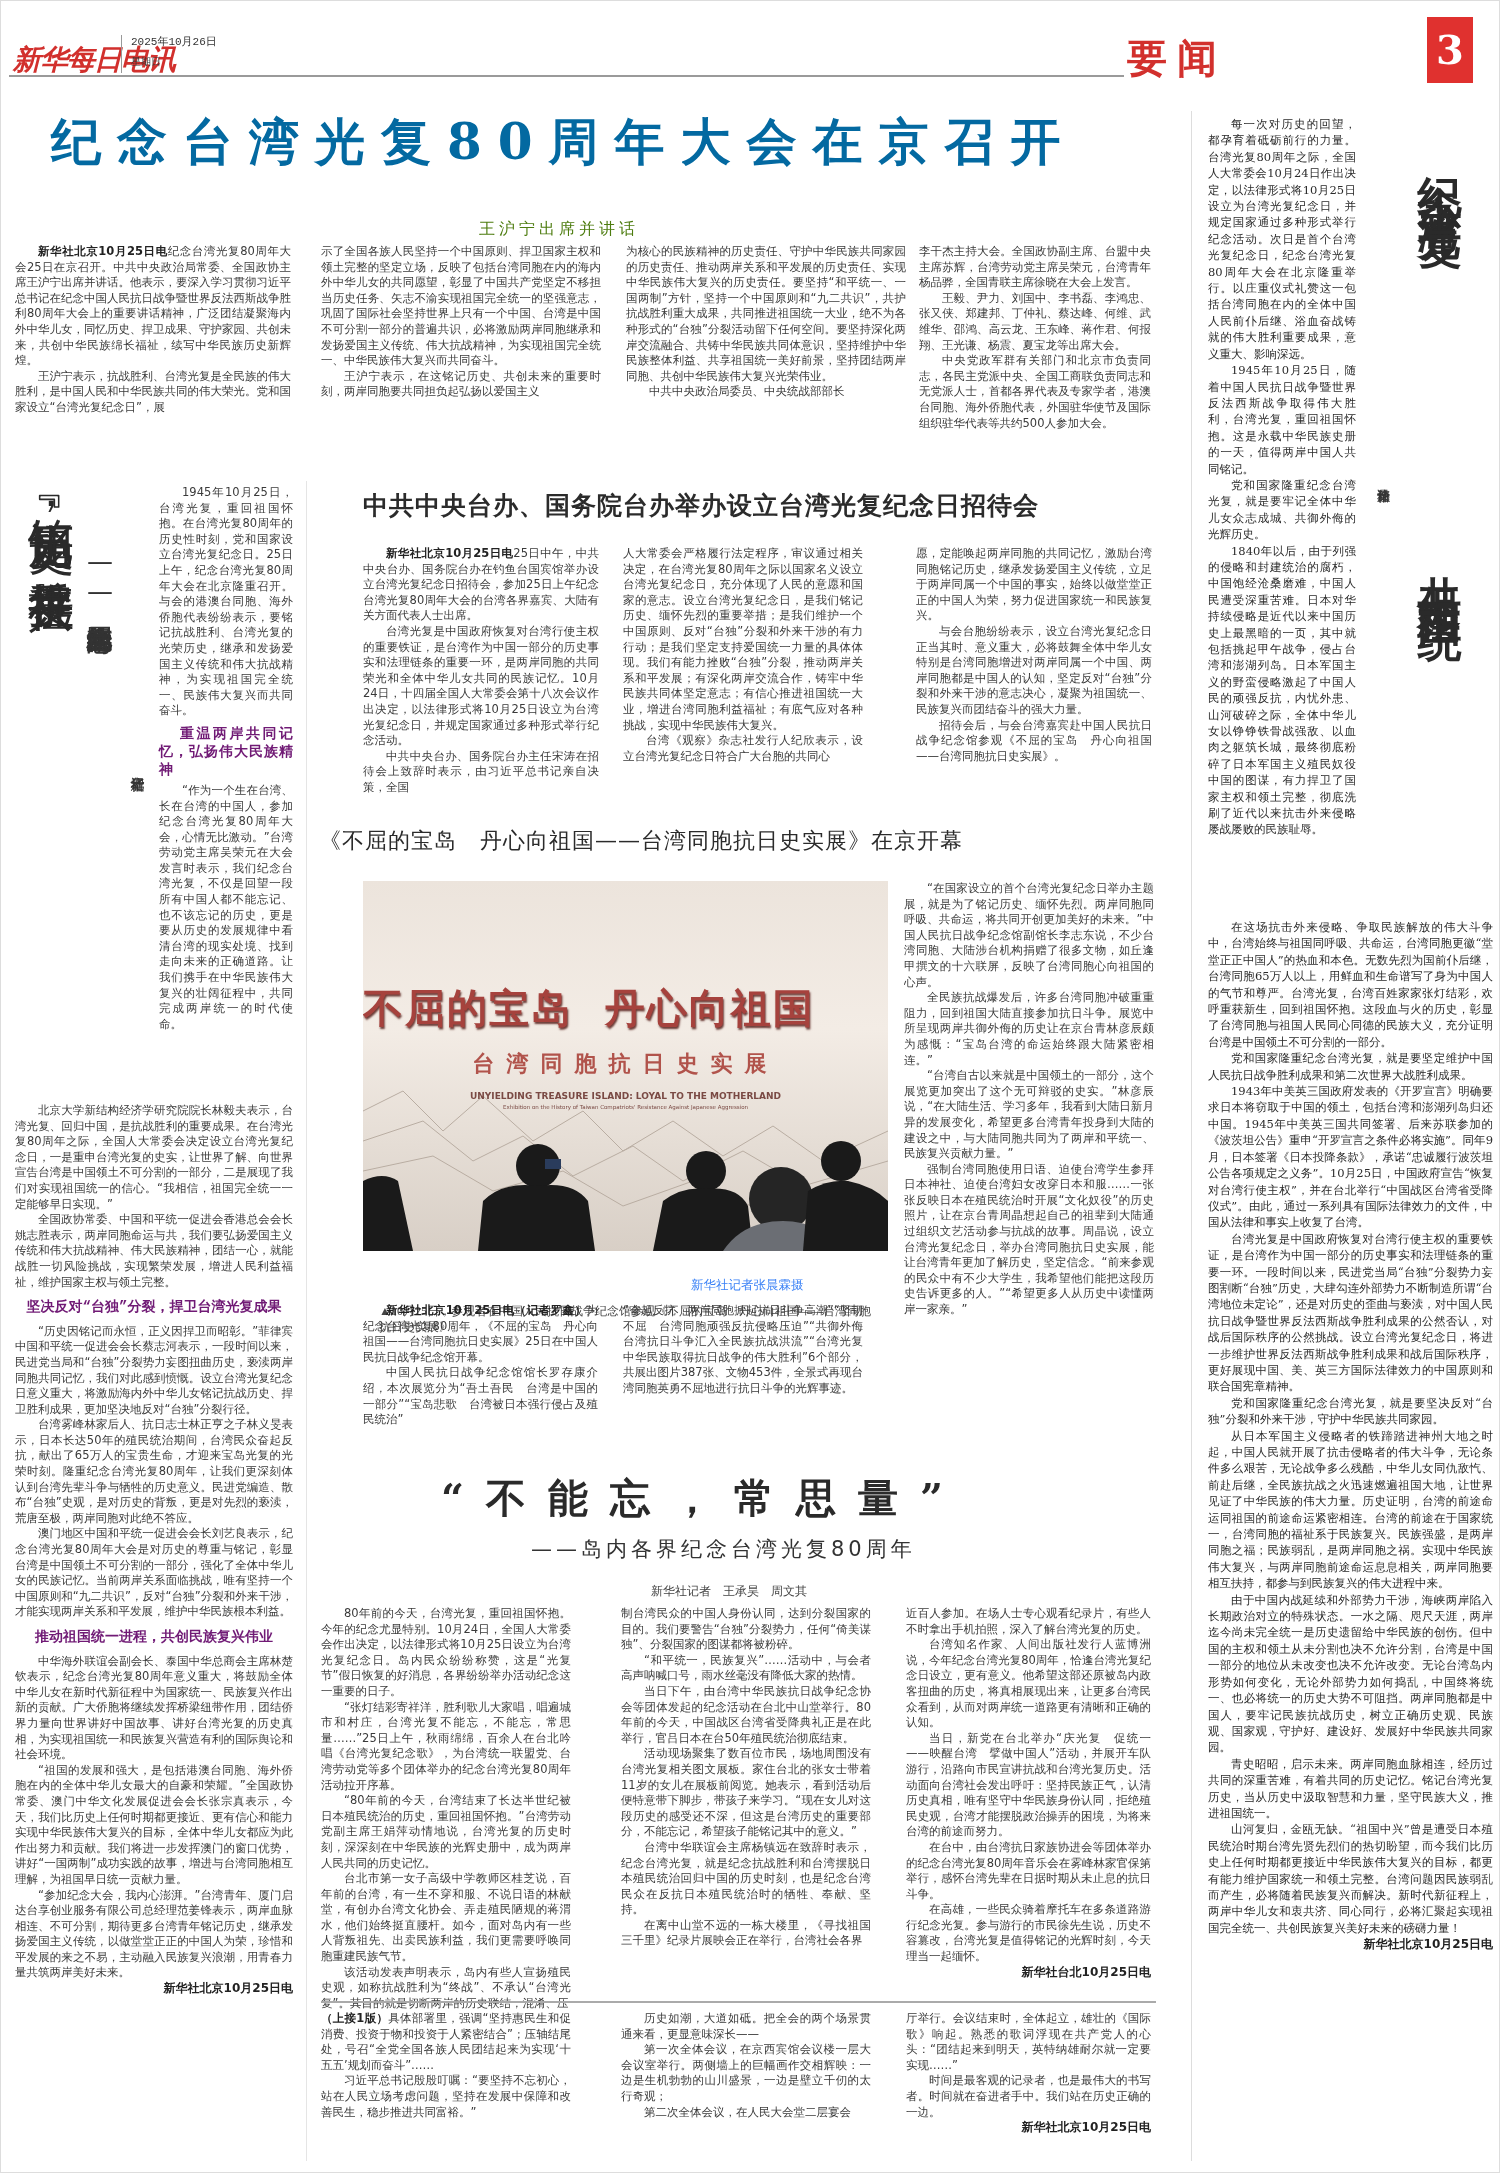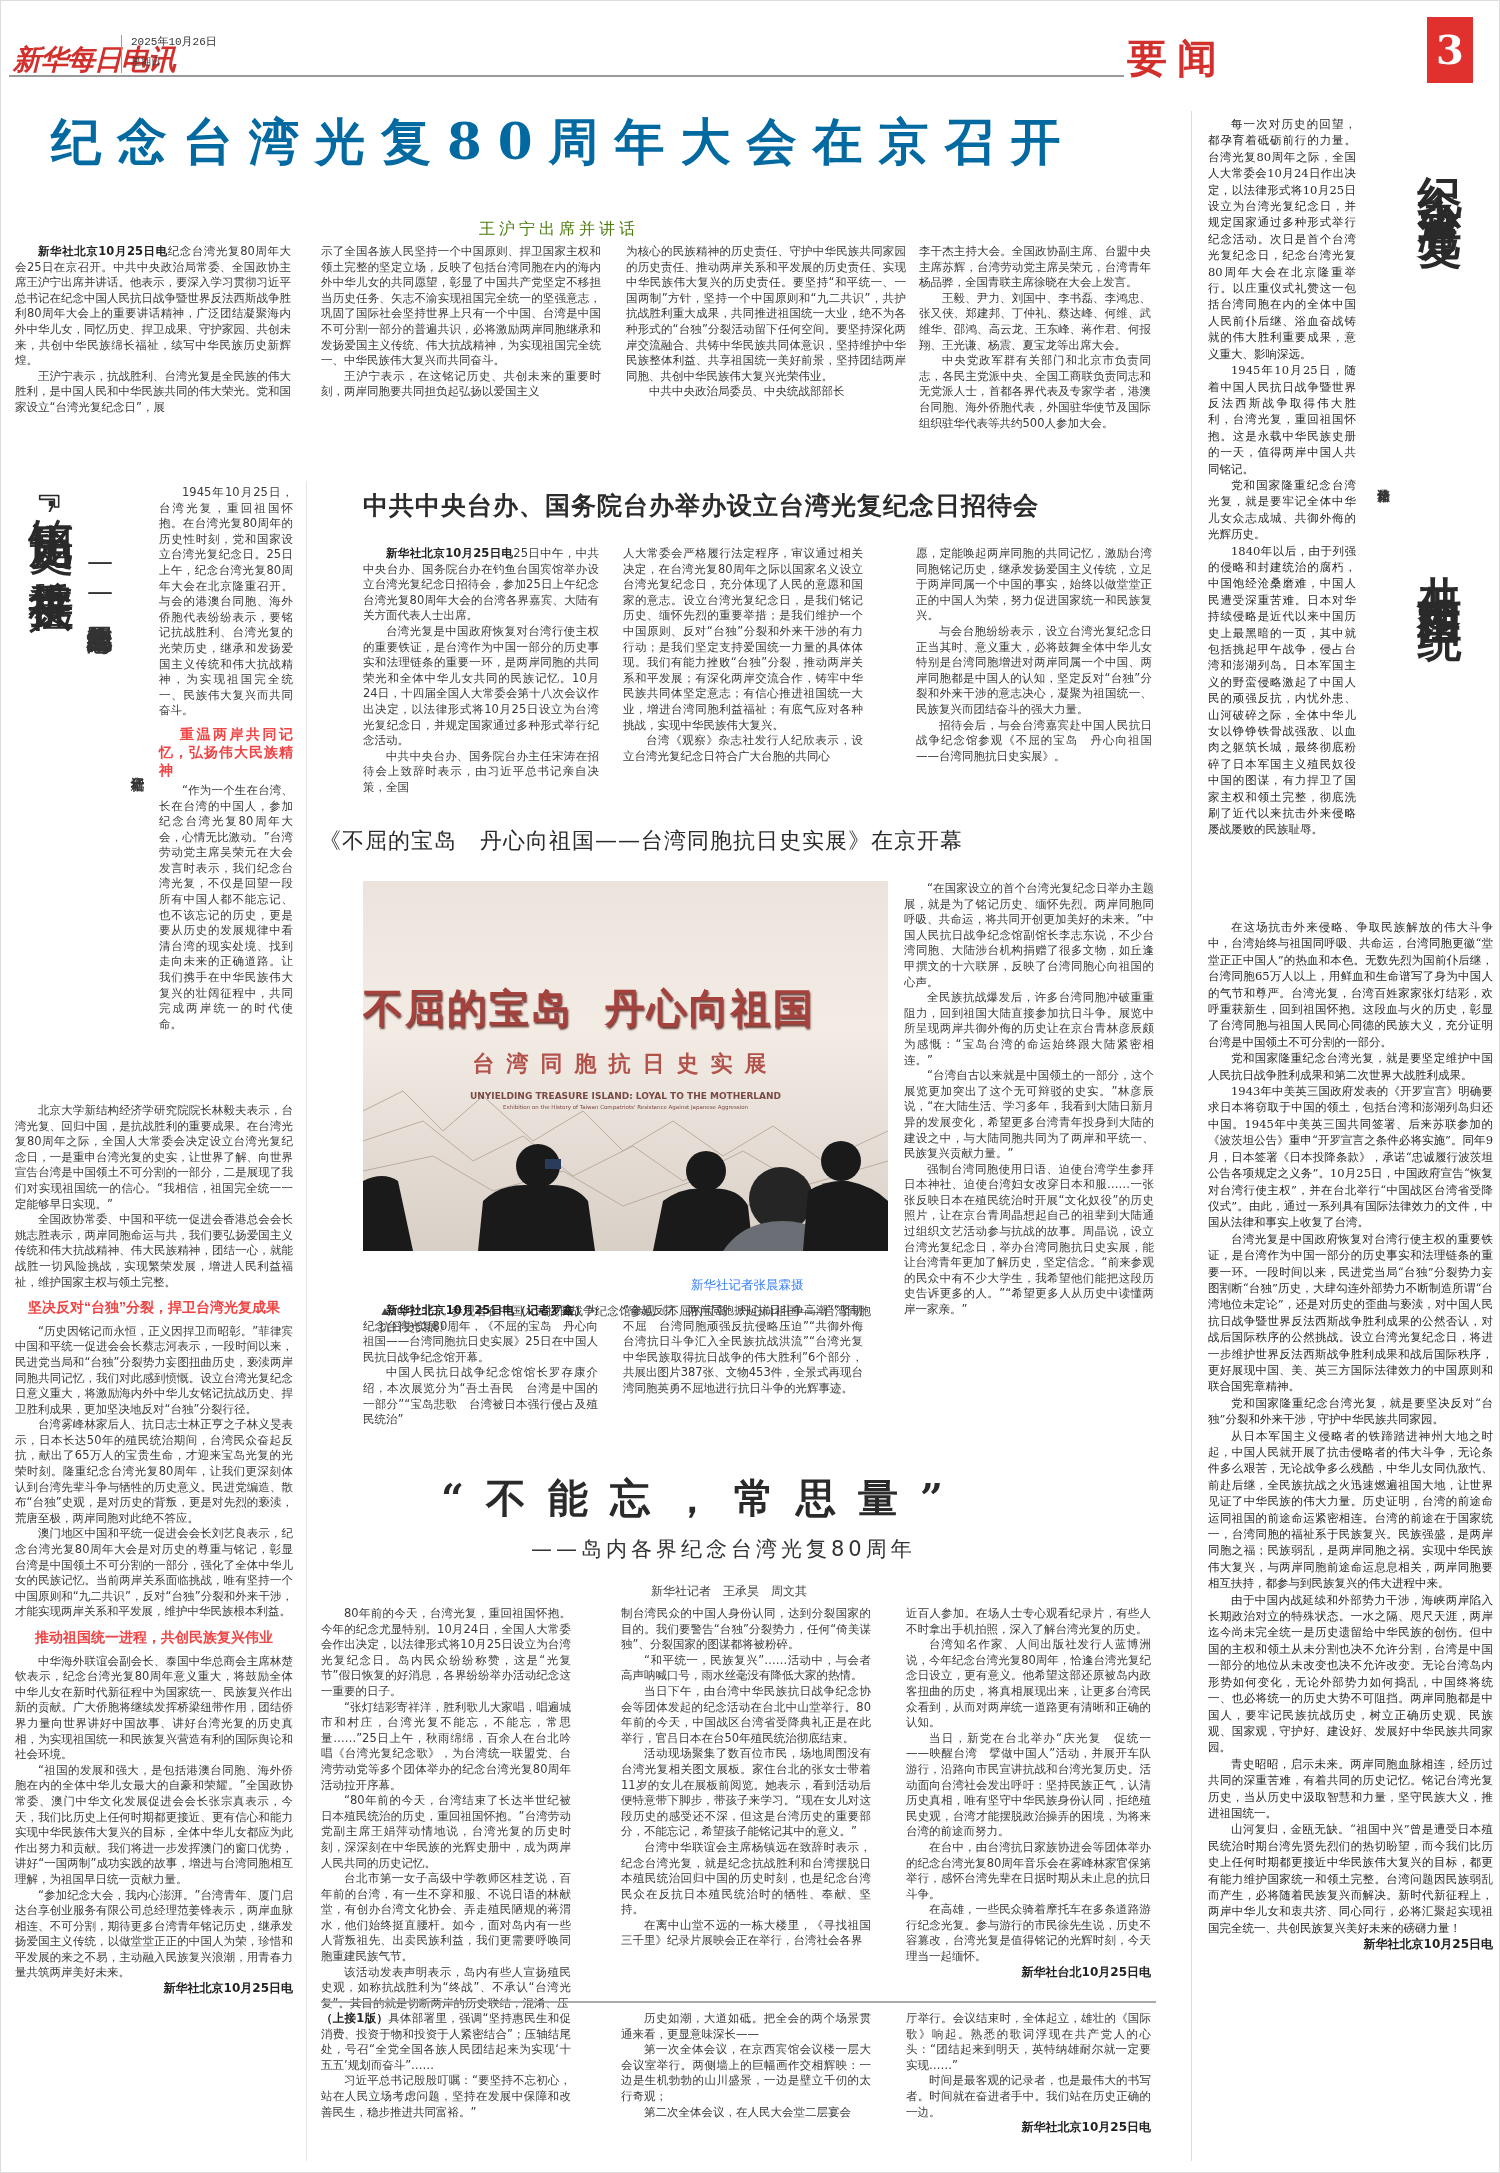--- a/index.html
+++ b/index.html
@@ -4,21 +4,21 @@
 <style>
 *{box-sizing:border-box;margin:0;padding:0}
 body{width:1500px;height:2173px;background:#fff;font-family:"DejaVu Serif","Liberation Serif",serif;color:#333;position:relative;overflow:hidden;border:1px solid #ddd}
 .abs{position:absolute}
 .txt{font-size:11.5px;line-height:15.6px;text-align:justify;color:#3a3a3a;font-family:"DejaVu Sans","Liberation Sans",sans-serif}
 .txt p{text-indent:2em}
 .txt b{font-weight:bold;color:#222}
 .kai{font-family:"DejaVu Serif","Liberation Serif",serif;font-size:11.5px;line-height:16.4px;color:#2a2a2a;text-align:justify}
 .kai p{text-indent:2em}
 .hd{font-family:"DejaVu Serif","Liberation Serif",serif;font-weight:bold;color:#2b2b2b}
-.sub{font-family:Liberation Sans, sans-serif;font-weight:bold;color:#ef4444;font-size:14px}
+.sub{font-family:Liberation Mono, monospace;font-weight:bold;color:#701a75;font-size:14px}
 .vert{writing-mode:vertical-rl;text-orientation:upright}
 .dateline{font-weight:bold;text-align:right;font-family:"DejaVu Sans","Liberation Sans",sans-serif;font-size:12px;color:#222}
 </style>
 </head>
 <body>
 
 <div class="abs" style="left:8px;top:30px;width:1480px;height:80px;">
   <div class="abs" style="left:4px;top:10px;font-size:28px;font-weight:bold;color:#d2302d;font-family:'DejaVu Serif',serif;font-style:italic;letter-spacing:-1px;">新华每日电讯</div>
   <div class="abs" style="left:112px;top:4px;width:1px;height:38px;background:#999;"></div>
   <div class="abs" style="left:122px;top:3px;font-size:11px;color:#333;font-family:Liberation Mono, monospace;">2025年10月26日</div>

